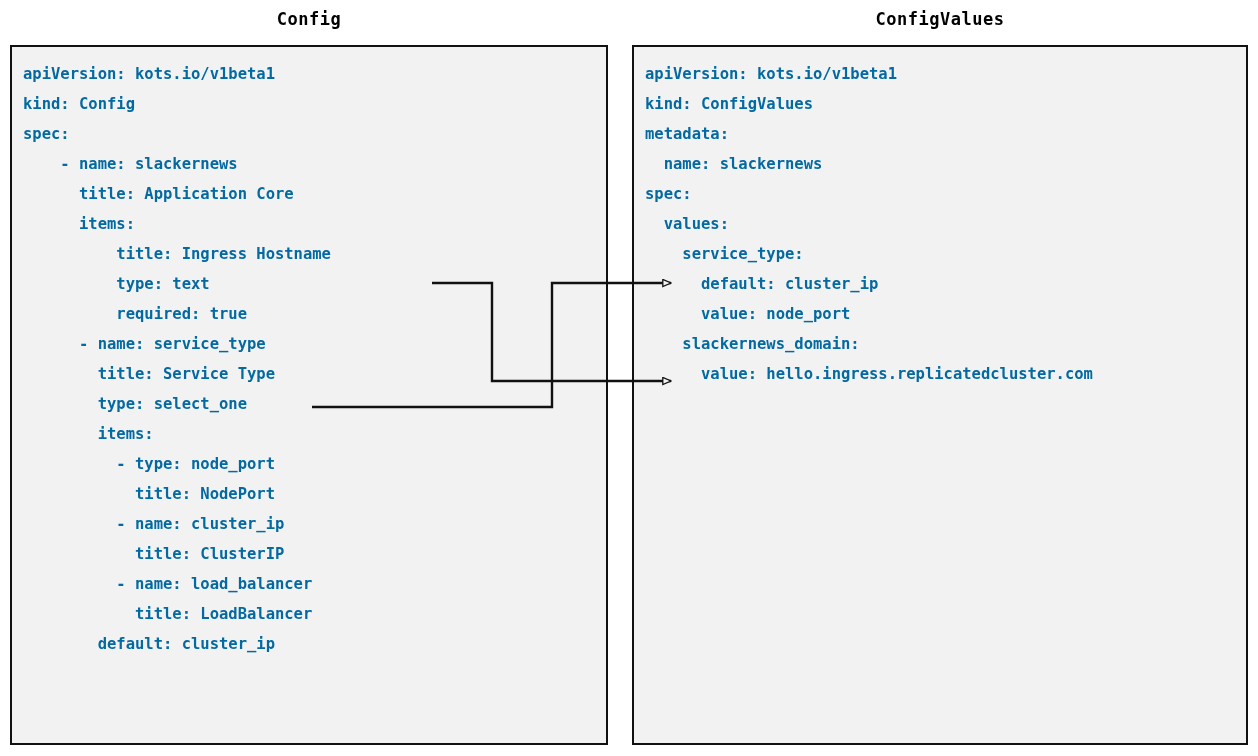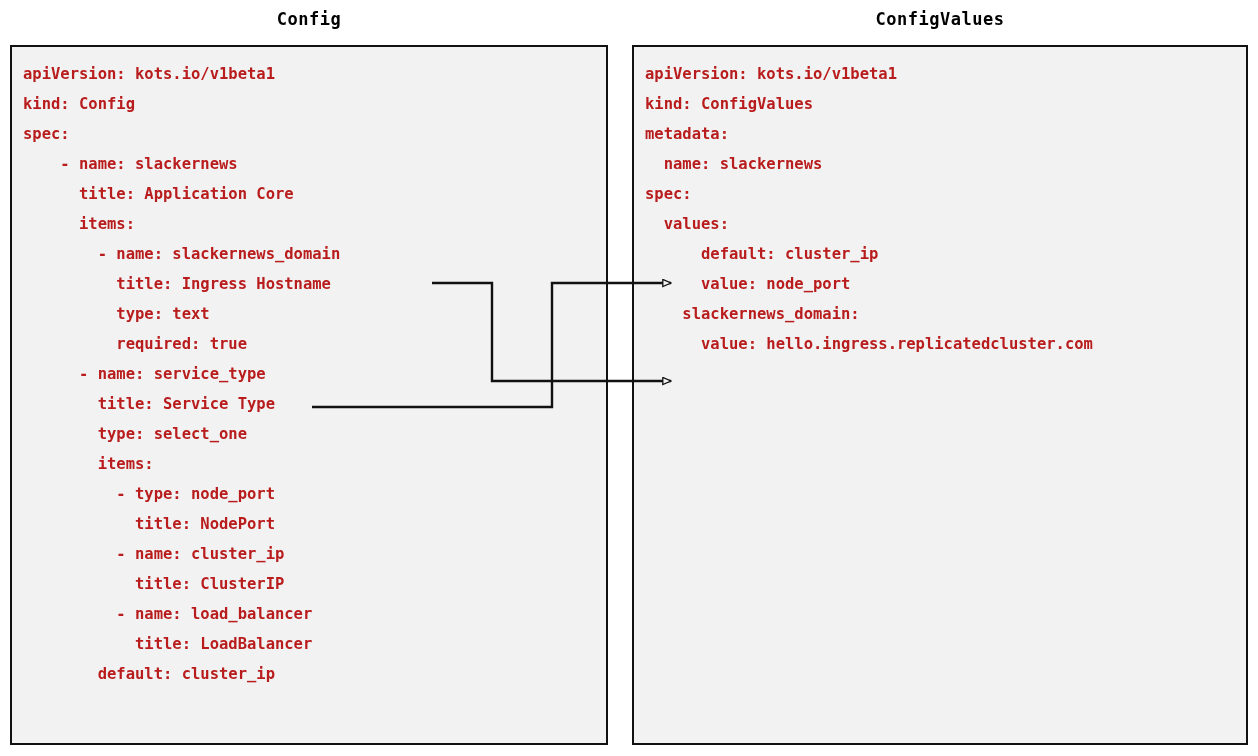--- a/index.html
+++ b/index.html
@@ -52,21 +52,21 @@
     left: 0; top: 0;
     width: 100%;
     height: 100%;
     padding: 12px 0 0 0;
     box-sizing: border-box;
   }
   .yaml-line {
     font-family: "DejaVu Sans Mono", "Liberation Mono", monospace;
     font-size: 15.5px;
     font-weight: bold;
-    color: #b91c1c;
+    color: #0369a1;
     height: 30px;
     line-height: 30px;
     white-space: pre;
     padding-left: 11px;
   }
 
   
   #connectors {
     position: absolute;
     left: 0; top: 0;
@@ -85,21 +85,20 @@
   <div class="panel-title" id="title-values">ConfigValues</div>
 
   <div class="panel" id="panel-config">
     <div class="yaml" id="yaml-left">
         <div class="yaml-line">apiVersion: kots.io/v1beta1</div>
         <div class="yaml-line">kind: Config</div>
         <div class="yaml-line">spec:</div>
         <div class="yaml-line">    - name: slackernews</div>
         <div class="yaml-line">      title: Application Core</div>
         <div class="yaml-line">      items:</div>
-        <div class="yaml-line">        - name: slackernews_domain</div>
         <div class="yaml-line">          title: Ingress Hostname</div>
         <div class="yaml-line">          type: text</div>
         <div class="yaml-line">          required: true</div>
         <div class="yaml-line">      - name: service_type</div>
         <div class="yaml-line">        title: Service Type</div>
         <div class="yaml-line">        type: select_one</div>
         <div class="yaml-line">        items:</div>
         <div class="yaml-line">          - type: node_port</div>
         <div class="yaml-line">            title: NodePort</div>
         <div class="yaml-line">          - name: cluster_ip</div>
@@ -111,20 +110,21 @@
   </div>
 
   <div class="panel" id="panel-values">
     <div class="yaml" id="yaml-right">
         <div class="yaml-line">apiVersion: kots.io/v1beta1</div>
         <div class="yaml-line">kind: ConfigValues</div>
         <div class="yaml-line">metadata:</div>
         <div class="yaml-line">  name: slackernews</div>
         <div class="yaml-line">spec:</div>
         <div class="yaml-line">  values:</div>
+        <div class="yaml-line">    service_type:</div>
         <div class="yaml-line">      default: cluster_ip</div>
         <div class="yaml-line">      value: node_port</div>
         <div class="yaml-line">    slackernews_domain:</div>
         <div class="yaml-line">      value: hello.ingress.replicatedcluster.com</div>
       </div>
   </div>
 
   <svg id="connectors" viewBox="0 0 1258 756">
     <defs>
       <marker id="openarrow" markerWidth="10" markerHeight="9" refX="9" refY="4.5" orient="auto" markerUnits="userSpaceOnUse">

